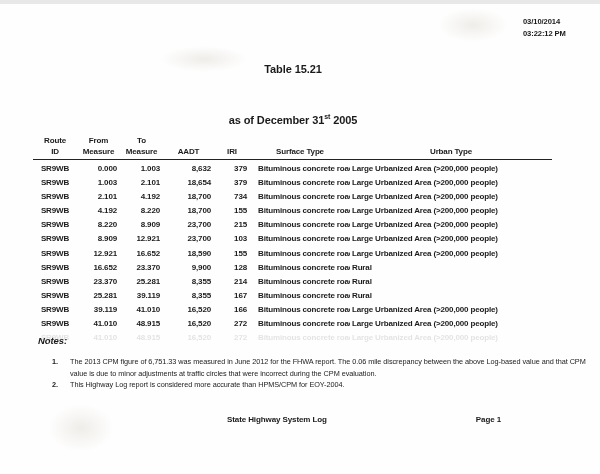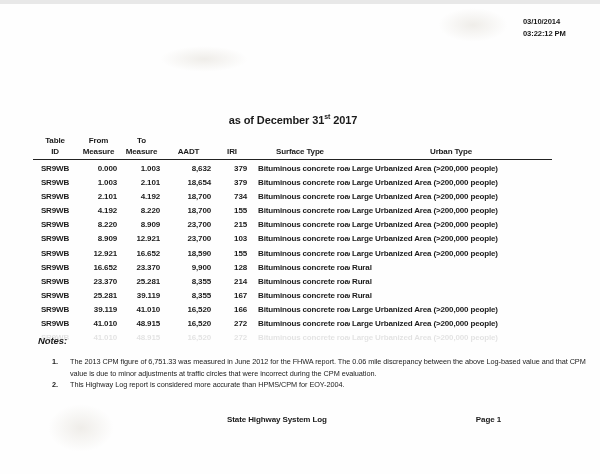--- a/index.html
+++ b/index.html
@@ -139,36 +139,37 @@
 
   <div class="smudge s1"></div>
   <div class="smudge s2"></div>
   <div class="smudge s3"></div>
 
   <div class="print-stamp">
     <div>03/10/2014</div>
     <div>03:22:12 PM</div>
   </div>
 
-  <div class="heading-block doc-subtitle"><span>as of December 31</span><sup>st</sup><span> 2017</span></div>
+  <div class="heading-block table-label">Table 15.21</div>
+  <div class="heading-block doc-subtitle"><span>as of December 31</span><sup>st</sup><span> 2005</span></div>
 
   <table class="pavement-table">
     <colgroup>
       <col class="c-route">
         <col class="c-from">
         <col class="c-to">
       <col class="c-aadt">
         <col class="c-iri">
         <col class="c-surface">
         <col class="c-urban">
     </colgroup>
     <thead>
       <tr>
         <th>
-          <div>Table</div>
+          <div>Route</div>
           <div>ID</div>
         </th>
         <th>
           <div>From</div>
           <div>Measure</div>
         </th>
         <th>
           <div>To</div>
           <div>Measure</div>
         </th>

